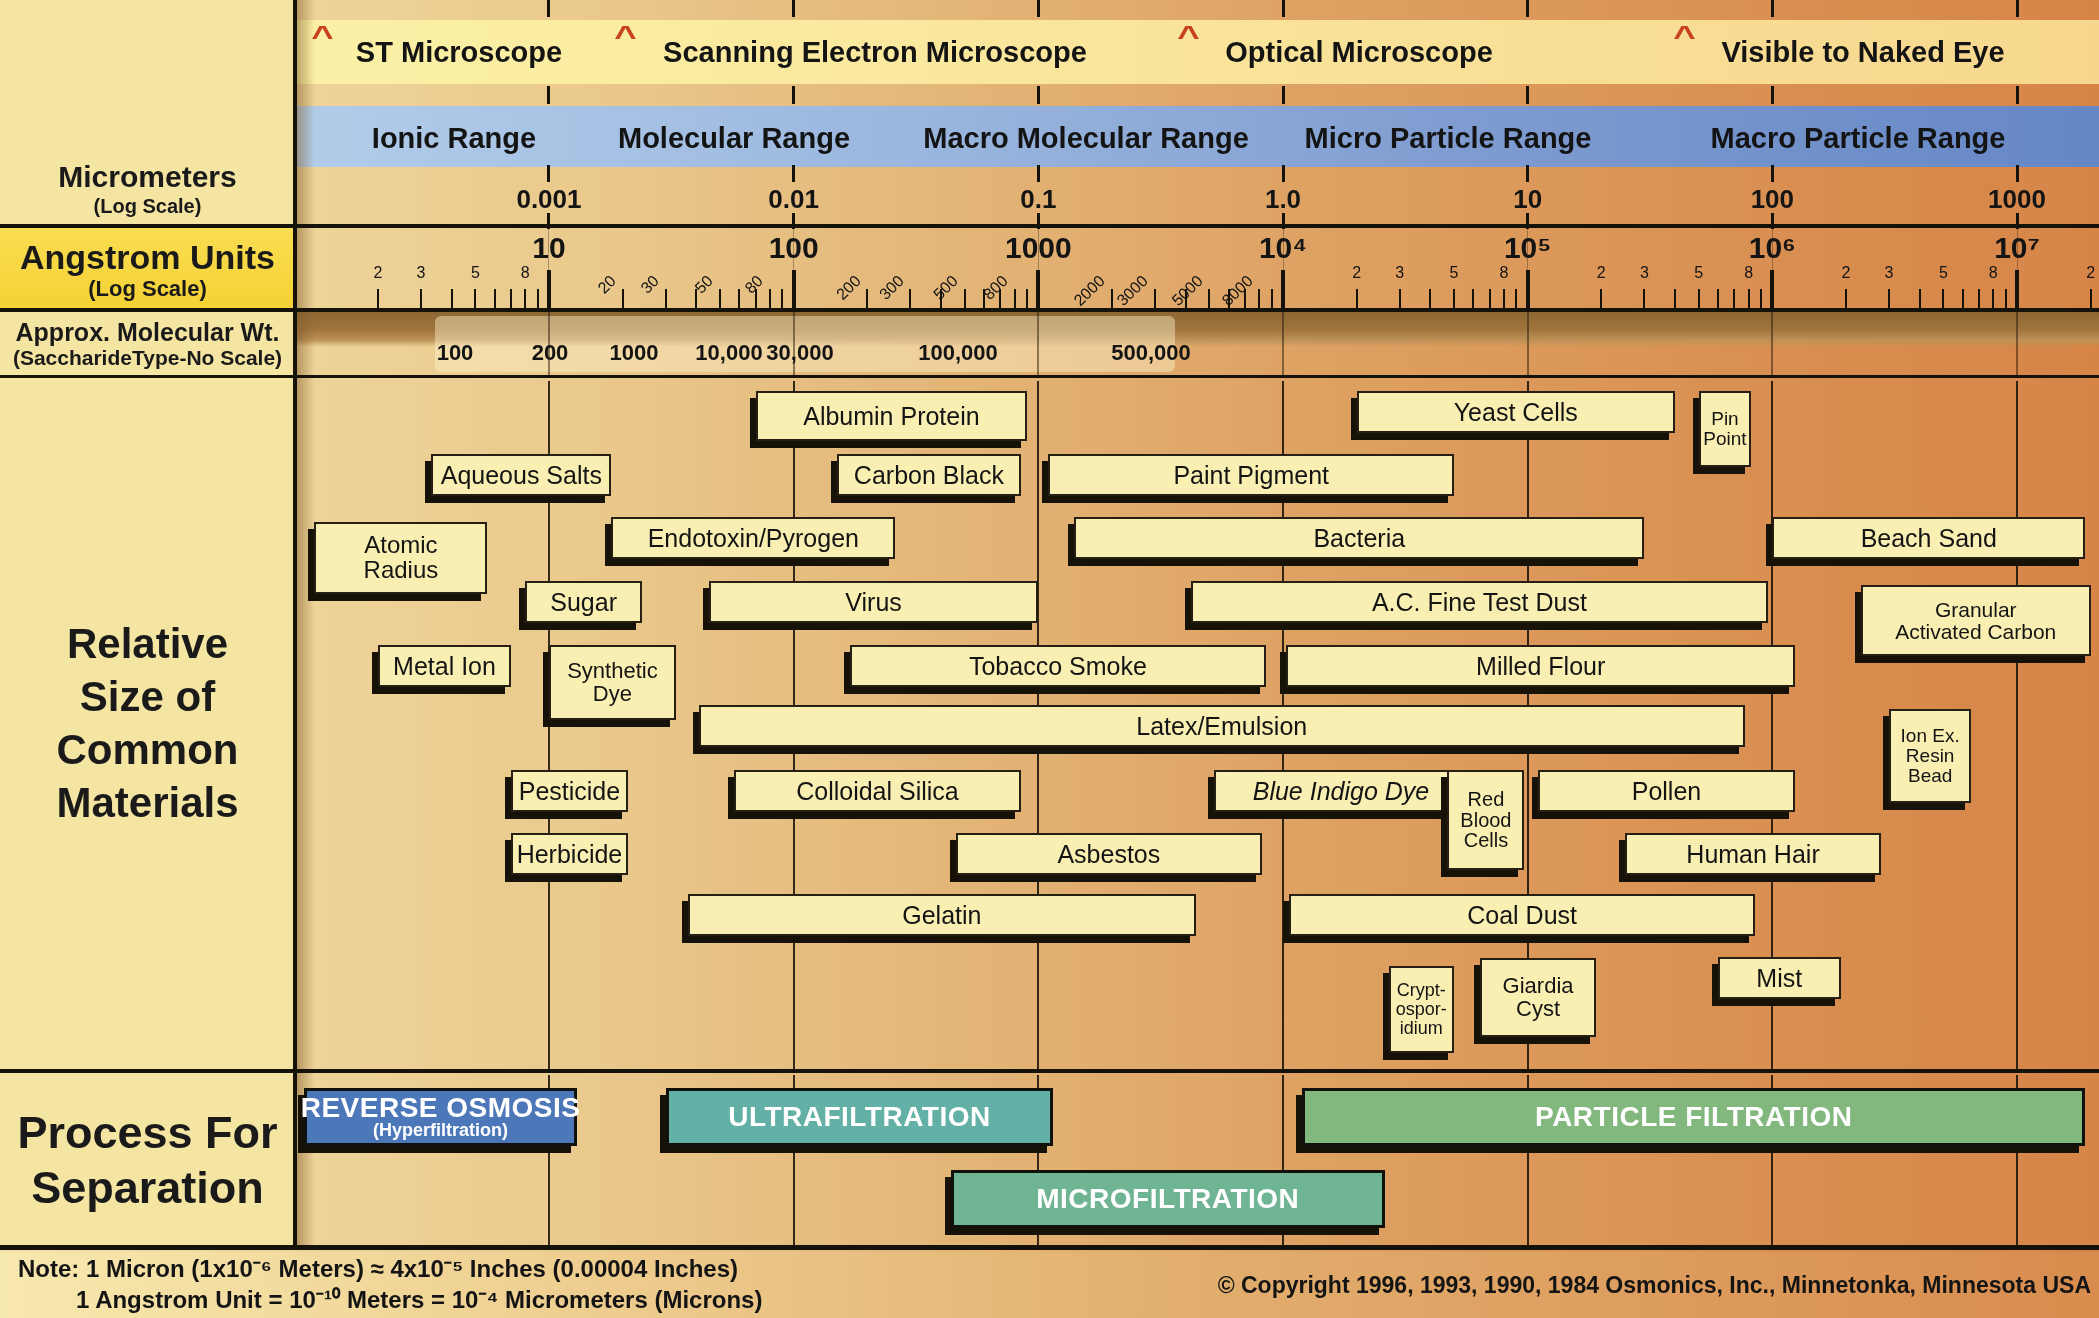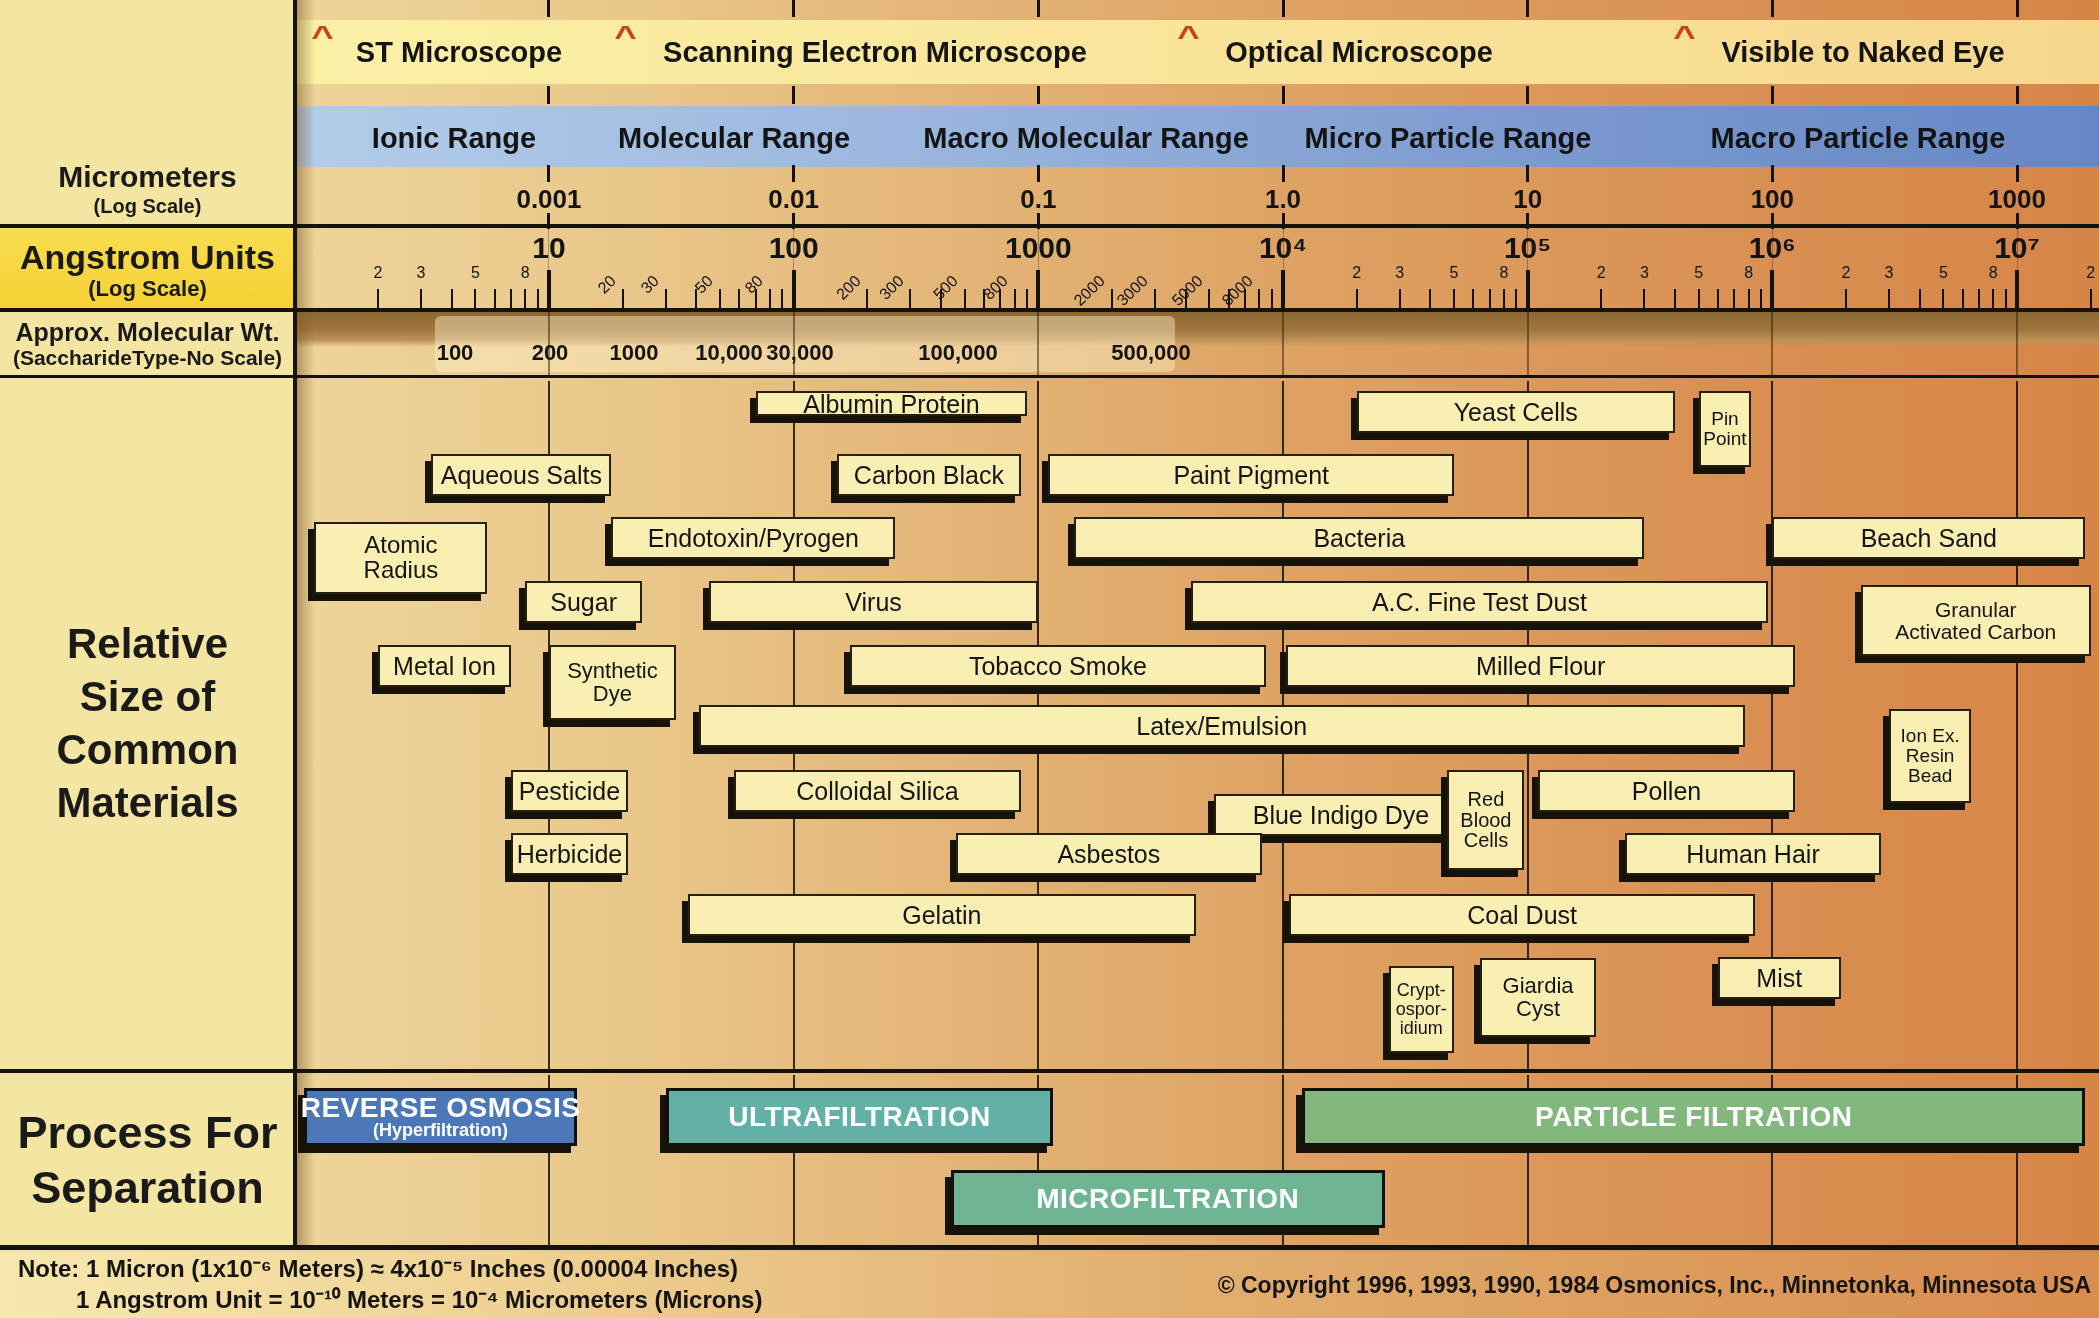--- a/index.html
+++ b/index.html
@@ -244,21 +244,21 @@
         <div style="position: absolute; left: 580px; top: 36px; transform: translateX(-50%); white-space: nowrap; font-size: 29px; font-weight: 700;">Scanning Electron Microscope</div>
         <div style="position: absolute; left: 884px; top: 18px; font-size: 32px; font-weight: 700; color: rgb(199, 67, 31); transform: scale(1.2, 0.9);">^</div>
         <div style="position: absolute; left: 1064px; top: 36px; transform: translateX(-50%); white-space: nowrap; font-size: 29px; font-weight: 700;">Optical Microscope</div>
         <div style="position: absolute; left: 1380px; top: 18px; font-size: 32px; font-weight: 700; color: rgb(199, 67, 31); transform: scale(1.2, 0.9);">^</div>
         <div style="position: absolute; left: 1568px; top: 36px; transform: translateX(-50%); white-space: nowrap; font-size: 29px; font-weight: 700;">Visible to Naked Eye</div>
         <div style="position: absolute; left: 159px; top: 122px; transform: translateX(-50%); white-space: nowrap; font-size: 29px; font-weight: 700;">Ionic Range</div>
         <div style="position: absolute; left: 439px; top: 122px; transform: translateX(-50%); white-space: nowrap; font-size: 29px; font-weight: 700;">Molecular Range</div>
         <div style="position: absolute; left: 791px; top: 122px; transform: translateX(-50%); white-space: nowrap; font-size: 29px; font-weight: 700;">Macro Molecular Range</div>
         <div style="position: absolute; left: 1153px; top: 122px; transform: translateX(-50%); white-space: nowrap; font-size: 29px; font-weight: 700;">Micro Particle Range</div>
         <div style="position: absolute; left: 1563px; top: 122px; transform: translateX(-50%); white-space: nowrap; font-size: 29px; font-weight: 700;">Macro Particle Range</div>
-        <div style="position: absolute; left: 460.767px; top: 391px; width: 271.371px; height: 25px; background: rgb(249, 239, 178); border: 2px solid rgb(38, 32, 20); box-sizing: border-box; box-shadow: rgb(23, 18, 7) -6px 7px 0px; display: flex; align-items: center; justify-content: center;">
+        <div style="position: absolute; left: 460.767px; top: 391px; width: 271.371px; height: 50px; background: rgb(249, 239, 178); border: 2px solid rgb(38, 32, 20); box-sizing: border-box; box-shadow: rgb(23, 18, 7) -6px 7px 0px; display: flex; align-items: center; justify-content: center;">
           <div style="position: static; white-space: pre-line; text-align: center; font-size: 25px; line-height: 1.04; color: rgb(20, 20, 20);">Albumin Protein</div>
         </div>
         <div style="position: absolute; left: 1061.65px; top: 391px; width: 318.319px; height: 42px; background: rgb(249, 239, 178); border: 2px solid rgb(38, 32, 20); box-sizing: border-box; box-shadow: rgb(23, 18, 7) -6px 7px 0px; display: flex; align-items: center; justify-content: center;">
           <div style="position: static; white-space: pre-line; text-align: center; font-size: 25px; line-height: 1.04; color: rgb(20, 20, 20);">Yeast Cells</div>
         </div>
         <div style="position: absolute; left: 1403.68px; top: 391px; width: 52.5652px; height: 76px; background: rgb(249, 239, 178); border: 2px solid rgb(38, 32, 20); box-sizing: border-box; box-shadow: rgb(23, 18, 7) -6px 7px 0px; display: flex; align-items: center; justify-content: center;">
           <div style="position: static; white-space: pre-line; text-align: center; font-size: 19px; line-height: 1.04; color: rgb(20, 20, 20);">Pin
 Point</div>
         </div>
         <div style="position: absolute; left: 136.195px; top: 454px; width: 180.261px; height: 42px; background: rgb(249, 239, 178); border: 2px solid rgb(38, 32, 20); box-sizing: border-box; box-shadow: rgb(23, 18, 7) -6px 7px 0px; display: flex; align-items: center; justify-content: center;">
@@ -316,21 +316,21 @@
           <div style="position: static; white-space: pre-line; text-align: center; font-size: 19px; line-height: 1.04; color: rgb(20, 20, 20);">Ion Ex.
 Resin
 Bead</div>
         </div>
         <div style="position: absolute; left: 216.1px; top: 770px; width: 116.736px; height: 42px; background: rgb(249, 239, 178); border: 2px solid rgb(38, 32, 20); box-sizing: border-box; box-shadow: rgb(23, 18, 7) -6px 7px 0px; display: flex; align-items: center; justify-content: center;">
           <div style="position: static; white-space: pre-line; text-align: center; font-size: 25px; line-height: 1.04; color: rgb(20, 20, 20);">Pesticide</div>
         </div>
         <div style="position: absolute; left: 438.937px; top: 770px; width: 287.128px; height: 42px; background: rgb(249, 239, 178); border: 2px solid rgb(38, 32, 20); box-sizing: border-box; box-shadow: rgb(23, 18, 7) -6px 7px 0px; display: flex; align-items: center; justify-content: center;">
           <div style="position: static; white-space: pre-line; text-align: center; font-size: 25px; line-height: 1.04; color: rgb(20, 20, 20);">Colloidal Silica</div>
         </div>
-        <div style="position: absolute; left: 918.515px; top: 794px; width: 255px; height: 42px; background: rgb(249, 239, 178); border: 2px solid rgb(38, 32, 20); box-sizing: border-box; box-shadow: rgb(23, 18, 7) -6px 7px 0px; display: flex; align-items: center; justify-content: center;">
+        <div style="position: absolute; left: 918.515px; top: 770px; width: 255px; height: 42px; background: rgb(249, 239, 178); border: 2px solid rgb(38, 32, 20); box-sizing: border-box; box-shadow: rgb(23, 18, 7) -6px 7px 0px; display: flex; align-items: center; justify-content: center; font-style: italic;">
           <div style="position: static; white-space: pre-line; text-align: center; font-size: 25px; line-height: 1.04; color: rgb(20, 20, 20);">Blue Indigo Dye</div>
         </div>
         <div style="position: absolute; left: 1152.44px; top: 770px; width: 76.9903px; height: 100px; background: rgb(249, 239, 178); border: 2px solid rgb(38, 32, 20); box-sizing: border-box; box-shadow: rgb(23, 18, 7) -6px 7px 0px; display: flex; align-items: center; justify-content: center;">
           <div style="position: static; white-space: pre-line; text-align: center; font-size: 20px; line-height: 1.04; color: rgb(20, 20, 20);">Red
 Blood
 Cells</div>
         </div>
         <div style="position: absolute; left: 1242.79px; top: 770px; width: 257.397px; height: 42px; background: rgb(249, 239, 178); border: 2px solid rgb(38, 32, 20); box-sizing: border-box; box-shadow: rgb(23, 18, 7) -6px 7px 0px; display: flex; align-items: center; justify-content: center;">
           <div style="position: static; white-space: pre-line; text-align: center; font-size: 25px; line-height: 1.04; color: rgb(20, 20, 20);">Pollen</div>
         </div>

